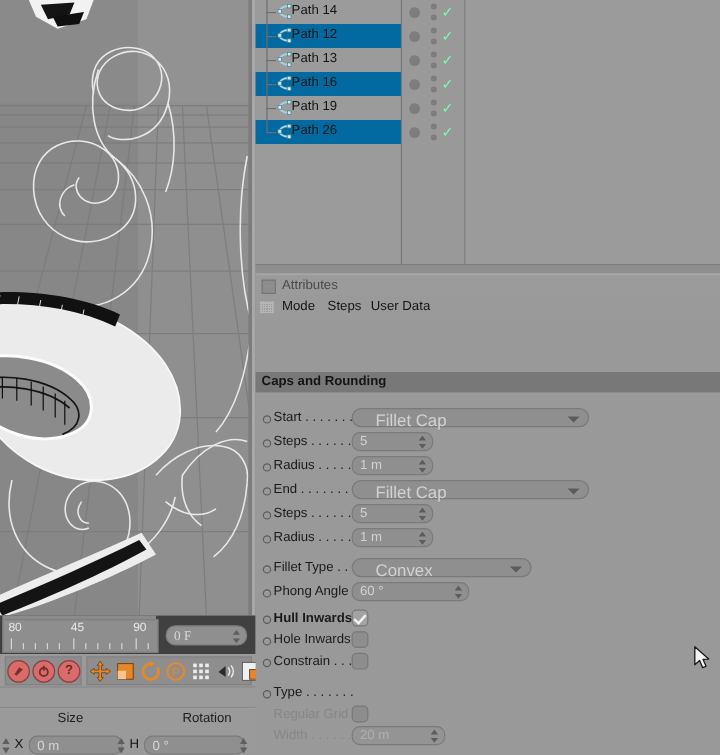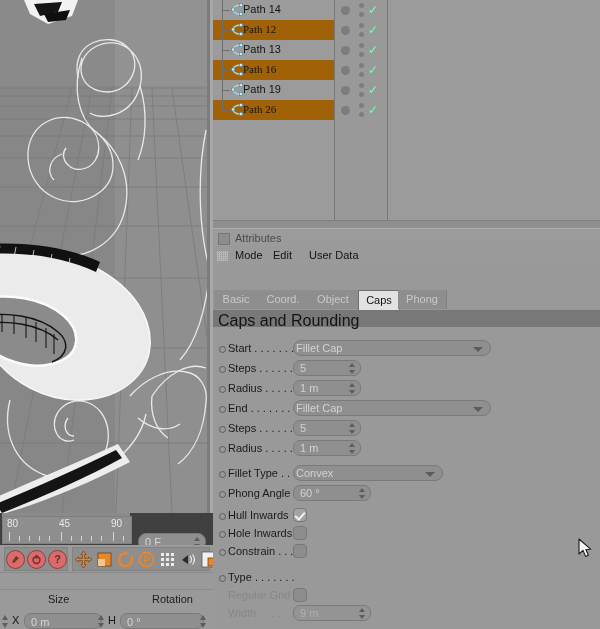--- a/index.html
+++ b/index.html
@@ -17,23 +17,23 @@
   .vp-edge{position:absolute;right:0;top:0;width:6px;height:513px;background:#7c7c7c;}
   .vp-edge2{position:absolute;right:0;top:0;width:3px;height:513px;background:#a8a8a8;}
 
   
   #timeline{position:absolute;left:0;top:513px;width:213px;height:32px;background:#404040;}
   .tl-ruler{position:absolute;left:2px;top:3px;width:128px;height:26px;background:#8e8e8e;
             border:1px solid #7f7f7f;}
   .tl-num{position:absolute;top:1px;font-size:10px;color:#e8e8e8;}
   .tl-tick{position:absolute;bottom:2px;width:1px;background:#d6d6d6;}
   .tl-greenbar{position:absolute;left:2px;top:0px;width:128px;height:3px;background:#8b8b8b;}
-  .frame-field{position:absolute;left:138px;top:20px;width:68px;height:17px;
+  .frame-field{position:absolute;left:138px;top:8px;width:68px;height:17px;
       background:#8f8f8f;border:1px solid #7a7a7a;border-radius:8px;color:#d8d8d8;
-      font-size:11px;line-height:17px;padding-left:6px;box-sizing:border-box;}
+      font-size:11px;line-height:17px;padding-left:6px;box-sizing:border-box;font-family:Liberation Serif, serif;}
   .spin{position:absolute;right:4px;top:3px;width:7px;height:11px;}
   .spin:before,.spin:after{content:"";position:absolute;left:0;border-left:3px solid transparent;
       border-right:3px solid transparent;}
   .spin:before{top:0;border-bottom:4px solid #5e5e5e;}
   .spin:after{bottom:0;border-top:4px solid #5e5e5e;}
 
   
   #toolbar{position:absolute;left:0;top:545px;width:213px;height:27px;background:#9a9a9a;}
   .tb-group{position:absolute;top:2px;height:22px;background:#8e8e8e;border:1px solid #828282;
             display:flex;align-items:center;}
@@ -56,21 +56,21 @@
   .cm-arrow:after{bottom:0;border-top:5px solid #5e5e5e;}
   .cm-lbl{position:absolute;top:1px;font-size:11px;color:#141414;}
   .cm-fld{position:absolute;top:0;height:16px;background:#8f8f8f;border:1px solid #7a7a7a;
       border-radius:7px;color:#d5d5d5;font-size:11px;line-height:16px;padding-left:6px;
       box-sizing:border-box;}
 
   
   #objmgr{position:absolute;left:213px;top:0;width:387px;height:228px;background:#999;}
   .om-tree{position:absolute;left:0;top:0;width:122px;height:220px;background:#9b9b9b;}
   .om-row{position:relative;height:20px;}
-  .om-row.alt{background:#a16207;font-family:Liberation Serif, serif;}
+  .om-row.alt{background:#0369a1;}
   .om-name{position:absolute;left:30px;top:3px;font-size:11px;color:#141414;}
   .om-tline{position:absolute;left:9px;top:0;width:1px;height:20px;background:#6e6e6e;}
   .om-tdash{position:absolute;left:9px;top:10px;width:8px;height:1px;background:#6e6e6e;}
   .om-tline.last{height:10px;}
   .om-icon{position:absolute;left:18px;top:3px;width:13px;height:13px;}
   .om-dots{position:absolute;left:122px;top:0;width:52px;height:20px;}
   .om-vis{position:absolute;left:6px;top:6px;width:9px;height:9px;border-radius:50%;background:#7d7d7d;}
   .om-dot2{position:absolute;left:24px;width:5px;height:5px;border-radius:50%;background:#7d7d7d;}
   .om-check{position:absolute;left:33px;top:4px;font-size:12px;color:#7dffae;line-height:12px;}
   .om-colsep{position:absolute;top:0;width:1px;height:220px;background:#777;}
@@ -91,30 +91,30 @@
                   repeating-linear-gradient(90deg,#b6b6b6 0 1px,transparent 1px 2px);}
   .am-menu{position:absolute;top:3px;font-size:11px;color:#141414;}
   .am-objbar{position:absolute;left:0;top:38px;width:387px;height:24px;}
   .am-objicon{position:absolute;left:5px;top:4px;width:16px;height:16px;}
   .am-objname{position:absolute;left:28px;top:5px;font-size:11px;color:#121212;}
   .am-tabs{position:absolute;left:0;top:62px;width:387px;height:20px;}
   .am-tab{position:absolute;top:0;height:19px;line-height:19px;font-size:11px;
        text-align:center;color:#c9c9c9;background:#8e8e8e;border-right:1px solid #7f7f7f;}
   .am-tab.sel{background:#e2e2e2;color:#111;border:1px solid #6f6f6f;border-bottom:none;}
   .am-grouphdr{position:absolute;left:0;top:82px;width:387px;height:17px;background:#787878;}
-  .am-grouphdr span{position:absolute;left:5px;top:2px;font-size:16px;font-weight:normal;color:#141414;}
+  .am-grouphdr span{position:absolute;left:5px;top:2px;font-size:11px;font-weight:bold;color:#141414;}
 
   .prow{position:absolute;left:0;height:19px;width:387px;}
   .pbullet{position:absolute;left:6px;top:7px;width:5px;height:5px;border-radius:50%;
        border:1px solid #5c5c5c;background:transparent;}
   .plabel{position:absolute;left:15px;top:3px;font-size:11px;color:#1a1a1a;white-space:pre;}
   .plabel.dim{color:#878787;}
   .pdrop{position:absolute;top:1px;height:16px;background:#8f8f8f;border:1px solid #7a7a7a;
        border-radius:8px;box-sizing:border-box;}
-  .pdrop span{position:absolute;left:2px;top:1px;font-size:11px;color:#d2d2d2;}
+  .pdrop span{position:absolute;left:19px;top:1px;font-size:14px;color:#d2d2d2;}
   .pcaret{position:absolute;right:7px;top:6px;width:0;height:0;border-left:5px solid transparent;
        border-right:5px solid transparent;border-top:5px solid #5c5c5c;}
   .pnum{position:absolute;top:1px;height:16px;background:#8f8f8f;border:1px solid #7a7a7a;
        border-radius:7px;box-sizing:border-box;}
   .pnum span{position:absolute;left:6px;top:1px;font-size:11px;color:#d2d2d2;}
   .pnum.disabled{background:#949494;}
   .pnum.disabled span{color:#b0b0b0;}
   .pspin{position:absolute;right:4px;top:2px;width:7px;height:11px;}
   .pspin:before,.pspin:after{content:"";position:absolute;left:0;border-left:3px solid transparent;
        border-right:3px solid transparent;}
@@ -471,32 +471,25 @@
 
   <div id="attrmgr">
     <div class="am-titlebar">
       <div class="am-tcheck"></div>
       <div class="am-title">Attributes</div>
     </div>
 
     <div class="am-menubar">
       <div class="am-grip"></div>
       <div class="am-menu" style="left:22px">Mode</div>
-      <div class="am-menu" style="left:60px">Edit</div>
+      <div class="am-menu" style="left:60px">Steps</div>
       <div class="am-menu" style="left:96px">User Data</div>
     </div>
 
 
-    <div class="am-tabs" id="am-tabs">
-        <div class="am-tab" style="left: 1px; width: 44px;">Basic</div>
-        <div class="am-tab" style="left: 45px; width: 50px;">Coord.</div>
-        <div class="am-tab" style="left: 95px; width: 50px;">Object</div>
-        <div class="am-tab sel" style="left: 145px; width: 40px;">Caps</div>
-        <div class="am-tab" style="left: 185px; width: 48px;">Phong</div>
-      </div>
 
     <div class="am-grouphdr">
       <span>Caps and Rounding</span>
     </div>
 
     <div id="props">
         <div class="prow" style="top: 111px;">
           <div class="pbullet"></div>
           <span class="plabel">Start . . . . . . .</span>
           <div class="pdrop" style="left:80px;width:198px">
@@ -548,26 +541,26 @@
           <div class="pbullet"></div>
           <span class="plabel">Fillet Type . . .</span>
           <div class="pdrop" style="left:80px;width:150px">
             <span>Convex</span>
             <i class="pcaret"></i>
           </div>
         </div>
         <div class="prow" style="top: 256px;">
           <div class="pbullet"></div>
           <span class="plabel">Phong Angle</span>
-          <div class="pnum" style="left:80px;width:78px">
+          <div class="pnum" style="left:80px;width:98px">
             <span>60 °</span>
             <i class="pspin"></i>
           </div>
         </div>
-        <div class="prow" style="top: 278px;">
+        <div class="prow" style="top: 278px; font-weight: bold;">
           <div class="pbullet"></div>
           <span class="plabel">Hull Inwards</span>
           <div class="pcheck on" style="left:80px"></div>
         </div>
         <div class="prow" style="top: 296px;">
           <div class="pbullet"></div>
           <span class="plabel">Hole Inwards</span>
           <div class="pcheck" style="left:80px"></div>
         </div>
         <div class="prow" style="top: 314px;">
@@ -579,21 +572,21 @@
           <div class="pbullet"></div>
           <span class="plabel">Type . . . . . . .</span>
         </div>
         <div class="prow" style="top: 358px;">
           <span class="plabel dim">Regular Grid</span>
           <div class="pcheck" style="left:80px"></div>
         </div>
         <div class="prow" style="top: 376px;">
           <span class="plabel dim">Width . . . . . .</span>
           <div class="pnum disabled" style="left:80px;width:78px">
-            <span>9 m</span>
+            <span>20 m</span>
             <i class="pspin"></i>
           </div>
         </div>
       </div>
 
     <svg id="cursor" viewBox="0 0 14 20">
       <path d="M1 1 L1 16 L5 12.4 L7.6 18.4 L10.4 17.2 L7.9 11.5 L12.6 11.2 Z" fill="#f4f4f4" stroke="#1a1a1a" stroke-width="1.1" stroke-linejoin="round"></path>
     </svg>
   </div>
 </div>

